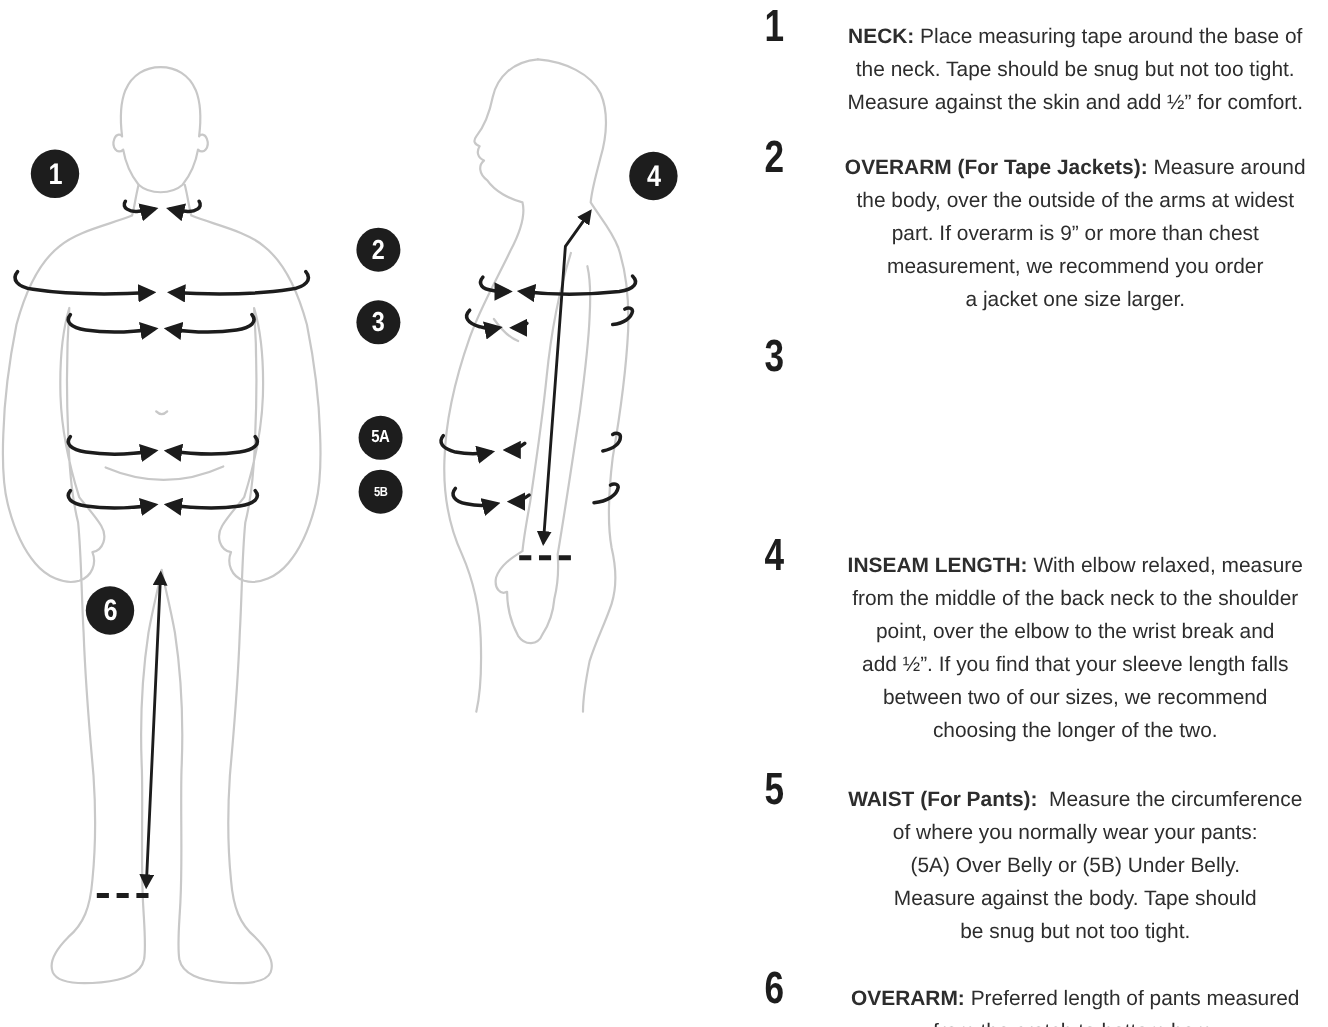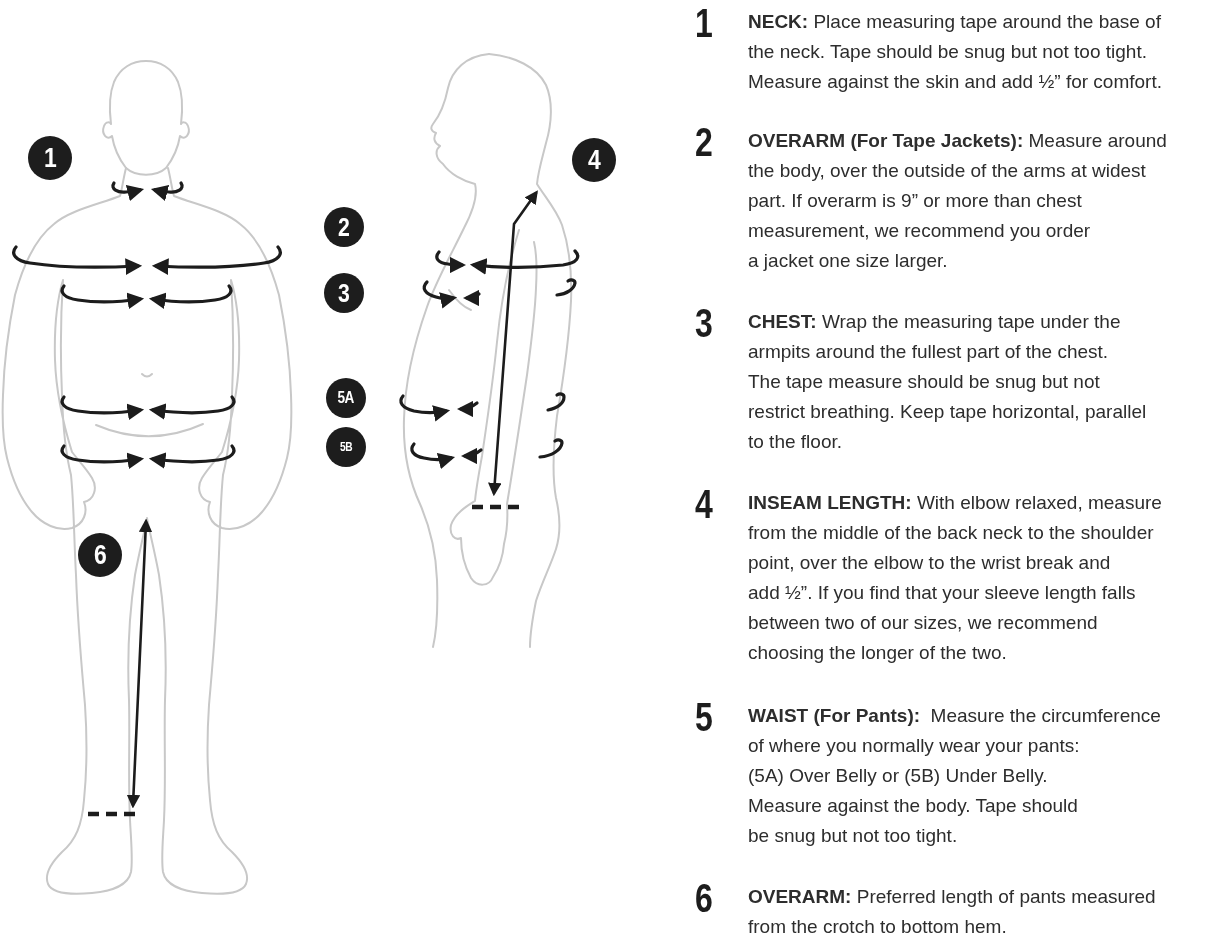--- a/index.html
+++ b/index.html
@@ -17,21 +17,21 @@
   .badge span{display:block;transform:scaleX(.85);letter-spacing:-.5px;}
   
   .instructions{position:absolute;left:690px;top:0;width:517px;height:934px;}
   .item{position:absolute;left:0;width:517px;}
   .item .num{
     position:absolute;left:5px;top:0;width:44px;
     font-size:41px;font-weight:700;color:#1d1d1d;line-height:1;
     transform:scaleX(.78);transform-origin:left top;letter-spacing:-1px;
   }
   .item p{
-    margin:4px 0 0 58px;font-size:19px;line-height:30px;color:#2d2d2d;
+    margin:16px 0 0 58px;font-size:19px;line-height:30px;color:#2d2d2d;text-align:center;
   }
   .item .label{font-weight:700;white-space:pre;}
   .item .body{font-weight:400;white-space:pre;}
 </style>
 </head>
 <body>
 
 <div class="canvas">
 
   <svg class="figure" width="690" height="934" viewBox="0 0 690 934">
@@ -229,25 +229,20 @@
       <div class="num">2</div>
       <p><span class="label">OVERARM (For Tape Jackets):</span><span class="body"> Measure around
 the body, over the outside of the arms at widest
 part. If overarm is 9” or more than chest
 measurement, we recommend you order
 a jacket one size larger.</span></p>
     </div>
 
     <div class="item" style="top:303px;">
       <div class="num">3</div>
-      <p><span class="label">CHEST:</span><span class="body"> Wrap the measuring tape under the
-armpits around the fullest part of the chest.
-The tape measure should be snug but not
-restrict breathing. Keep tape horizontal, parallel
-to the floor.</span></p>
     </div>
 
     <div class="item" style="top:484px;">
       <div class="num">4</div>
       <p><span class="label">INSEAM LENGTH:</span><span class="body"> With elbow relaxed, measure
 from the middle of the back neck to the shoulder
 point, over the elbow to the wrist break and
 add ½”. If you find that your sleeve length falls
 between two of our sizes, we recommend
 choosing the longer of the two.</span></p>

